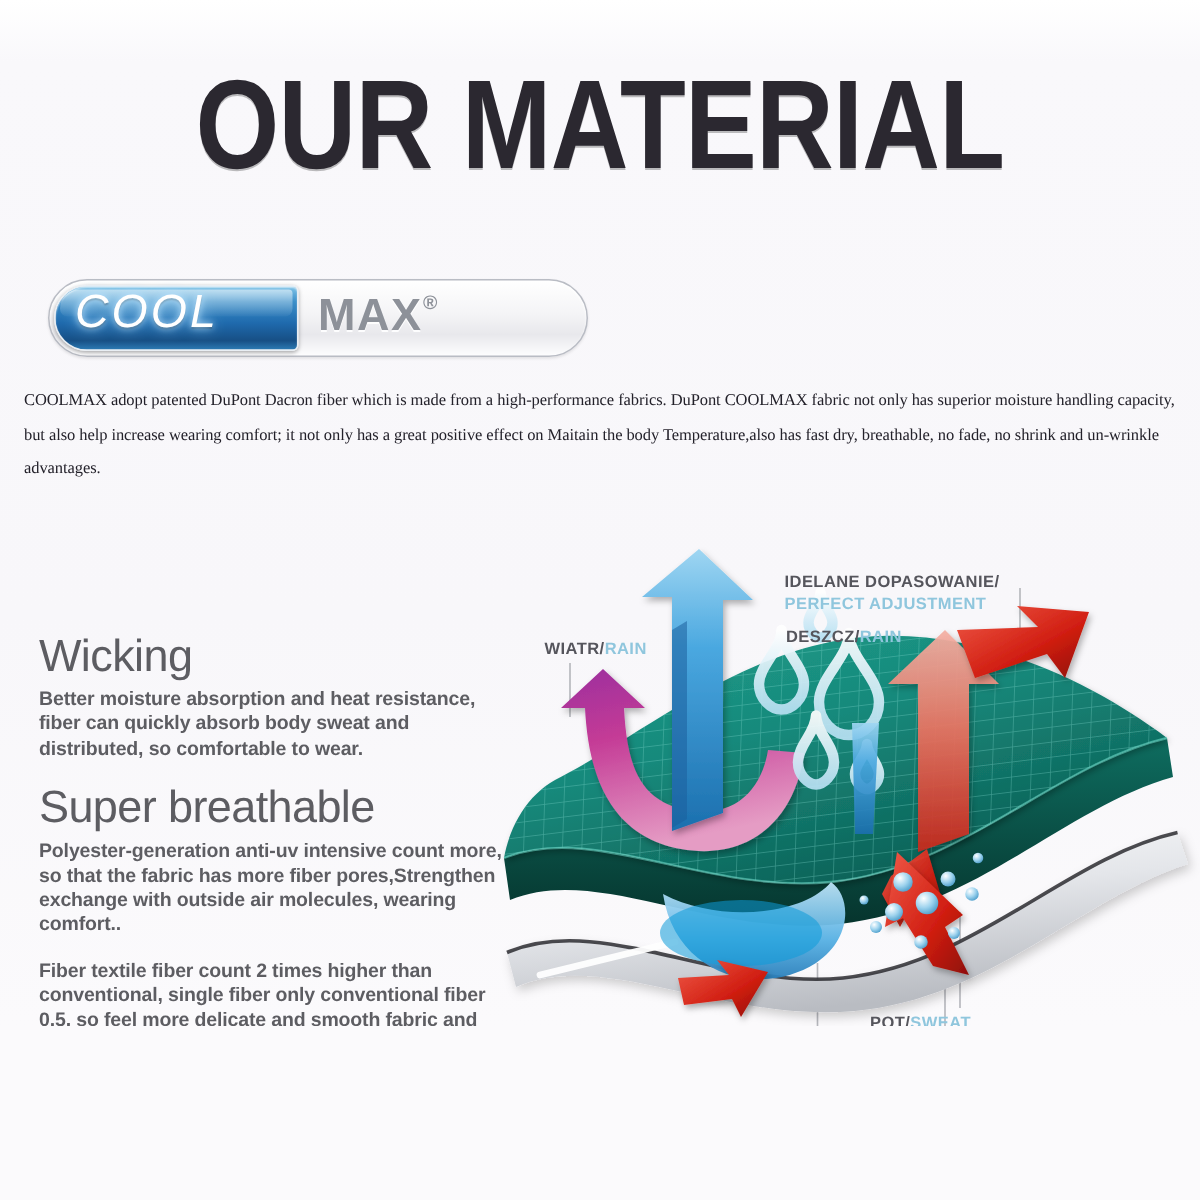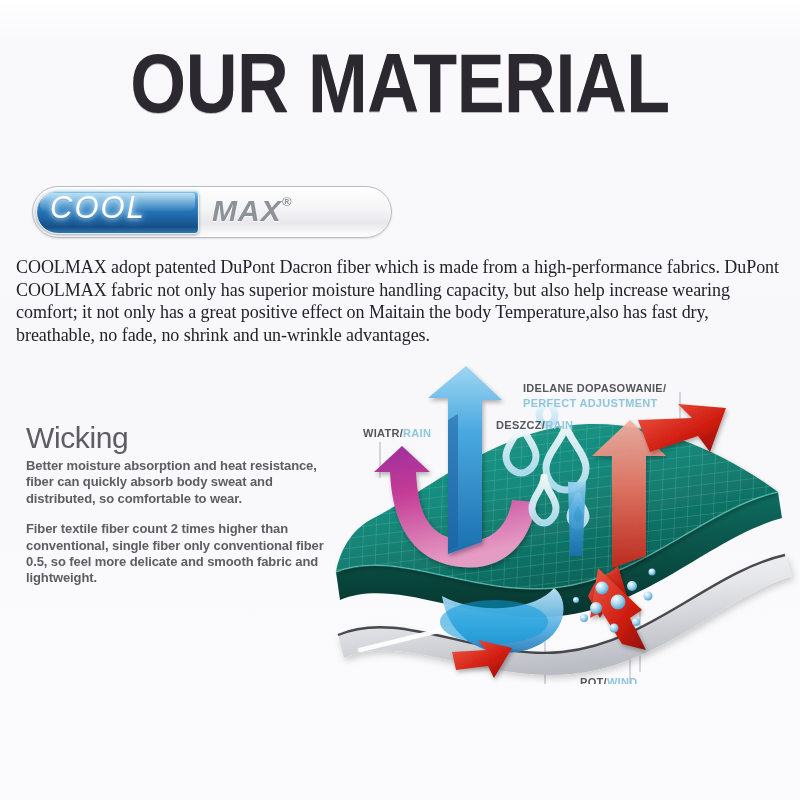--- a/index.html
+++ b/index.html
@@ -96,21 +96,20 @@
     letter-spacing: 2px;
     color: #ffffff;
     text-shadow: 0 0 5px #bfe6ff, 0 0 10px #9fd8ff, 0 1px 1px rgba(0,0,0,0.35);
     z-index: 3;
   }
   .logo-max {
     position: absolute;
     top: 10px;
     left: 180px;
     font-family: "Liberation Sans", sans-serif;
-    font-style: italic;
     font-weight: 700;
     font-size: 30px;
     line-height: 30px;
     letter-spacing: 1px;
     color: #8d9199;
     text-shadow: 0 1px 0 rgba(255,255,255,0.9);
   }
   .logo-reg {
     position: absolute;
     top: 8px;
@@ -120,21 +119,21 @@
     font-weight: 700;
   }
 
   
   .intro {
     position: absolute;
     top: 256px;
     left: 16px;
     width: 772px;
     font-family: "Liberation Serif", serif;
-    font-size: 18px;
+    font-size: 11px;
     line-height: 22.6px;
     color: #23212a;
     letter-spacing: -0.05px;
   }
 
   
   .features {
     position: absolute;
     top: 420px;
     left: 26px;
@@ -175,21 +174,21 @@
     font-weight: 700;
     font-size: 11px;
     letter-spacing: 0.3px;
     white-space: nowrap;
     color: #55555c;
   }
   .lbl .en { color: #8fc6dd; }
   .lbl.two-line { line-height: 15px; }
 
   #lbl-adjust { top: 381px; left: 523px; text-align: left; }
-  #lbl-rain   { top: 419px; left: 496px; }
+  #lbl-rain   { top: 419px; left: 524px; }
   #lbl-wind   { top: 427px; left: 363px; }
   #lbl-sweat  { top: 676px; left: 580px; }
   #lbl-fabric { top: 691px; left: 533px; text-align: center; }
   #lbl-membr  { top: 714px; left: 400px; margin-top: 38px; }
 </style>
 </head>
 <body>
 
 <div id="page">
 
@@ -204,20 +203,24 @@
     <div class="logo-max">MAX</div>
     <div class="logo-reg">®</div>
   </div>
 
   <div class="intro">COOLMAX adopt patented DuPont Dacron fiber which is made from a high-performance fabrics. DuPont COOLMAX fabric not only has superior moisture handling capacity, but also help increase wearing comfort; it not only  has a great positive effect on Maitain the body Temperature,also has fast dry, breathable, no fade, no shrink and un-wrinkle advantages.</div>
 
   <div class="features">
     <div class="feature">
       <div class="feature-title">Wicking</div>
       <div class="feature-body">Better moisture absorption and heat resistance, fiber can quickly absorb body sweat and distributed, so comfortable to wear.</div>
+    </div>
+    <div class="feature">
+      <div class="feature-title">Super breathable</div>
+      <div class="feature-body">Polyester-generation anti-uv intensive count more, so that the fabric has more fiber pores,Strengthen exchange with outside air molecules, wearing comfort..</div>
     </div>
     <div class="feature">
       <div class="feature-body">Fiber textile fiber count 2 times higher than conventional, single fiber only conventional fiber 0.5, so feel more delicate and smooth fabric and lightweight.</div>
     </div>
   </div>
 
   <div class="diagram">
     <svg width="470" height="400" viewBox="0 0 470 400" xmlns="http://www.w3.org/2000/svg">
       <defs>
         <linearGradient id="gFabric" x1="0" y1="0" x2="0.7" y2="1">
@@ -382,21 +385,21 @@
 
   <div class="lbl" id="lbl-rain">
     <span>DESZCZ/</span><span class="en">RAIN</span>
   </div>
 
   <div class="lbl" id="lbl-wind">
     <span>WIATR/</span><span class="en">RAIN</span>
   </div>
 
   <div class="lbl" id="lbl-sweat">
-    <span>POT/</span><span class="en">WIND</span>
+    <span>POT/</span><span class="en">SWEAT</span>
   </div>
 
   <div class="lbl" id="lbl-fabric">
     <span>MATERIAŁ/</span><span class="en">FABRIC</span>
   </div>
 
   <div class="lbl" id="lbl-membr">
     <span>MEMBRANA/</span><span class="en">MEMBRANE</span>
   </div>
 

